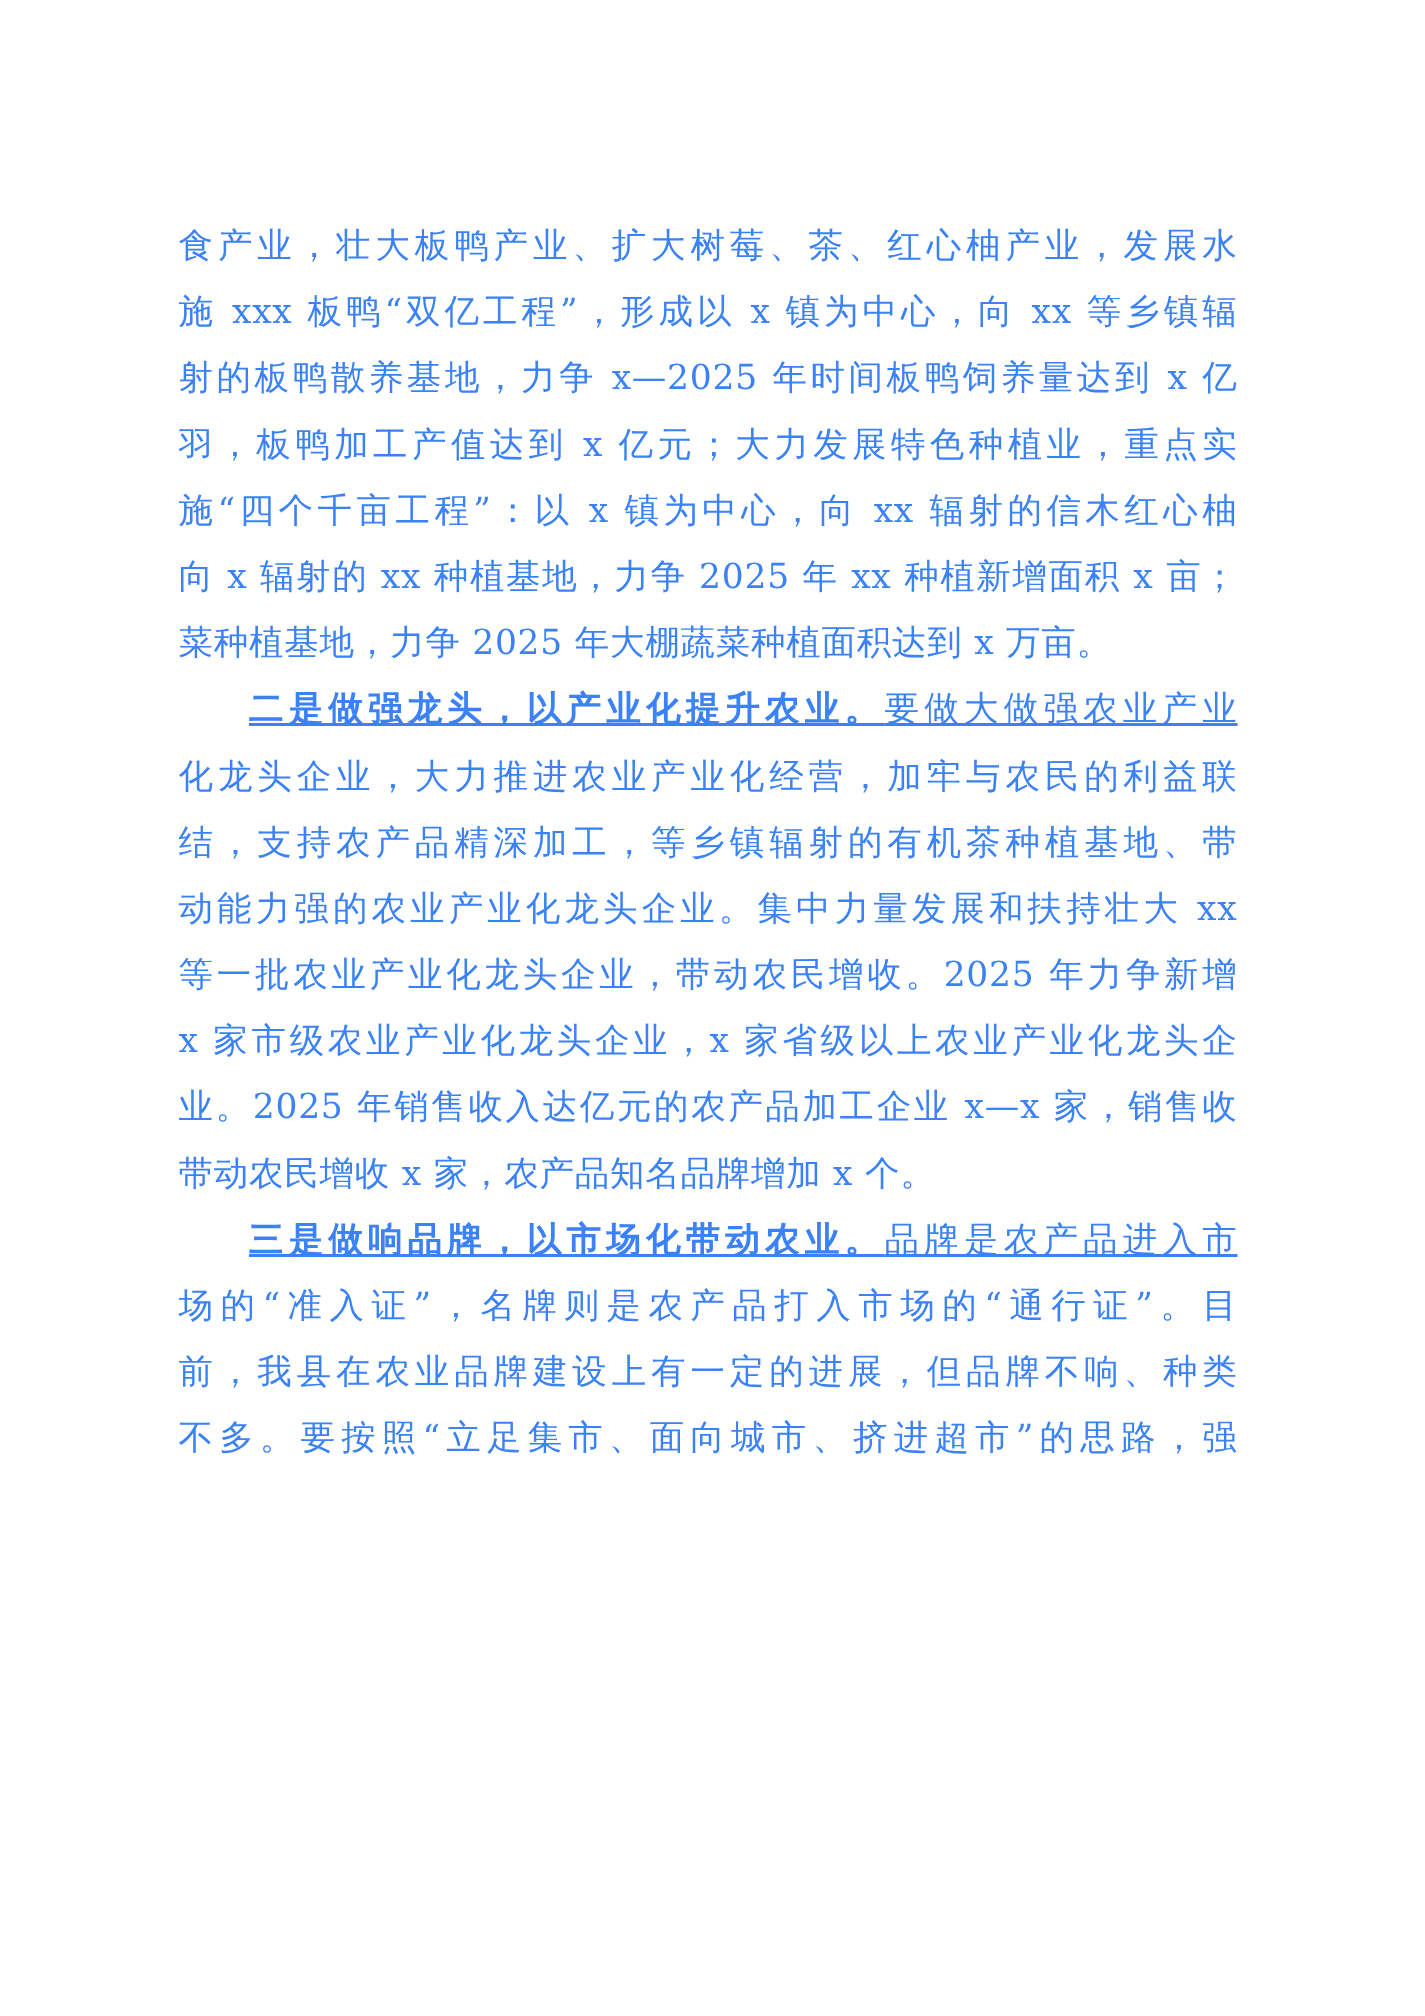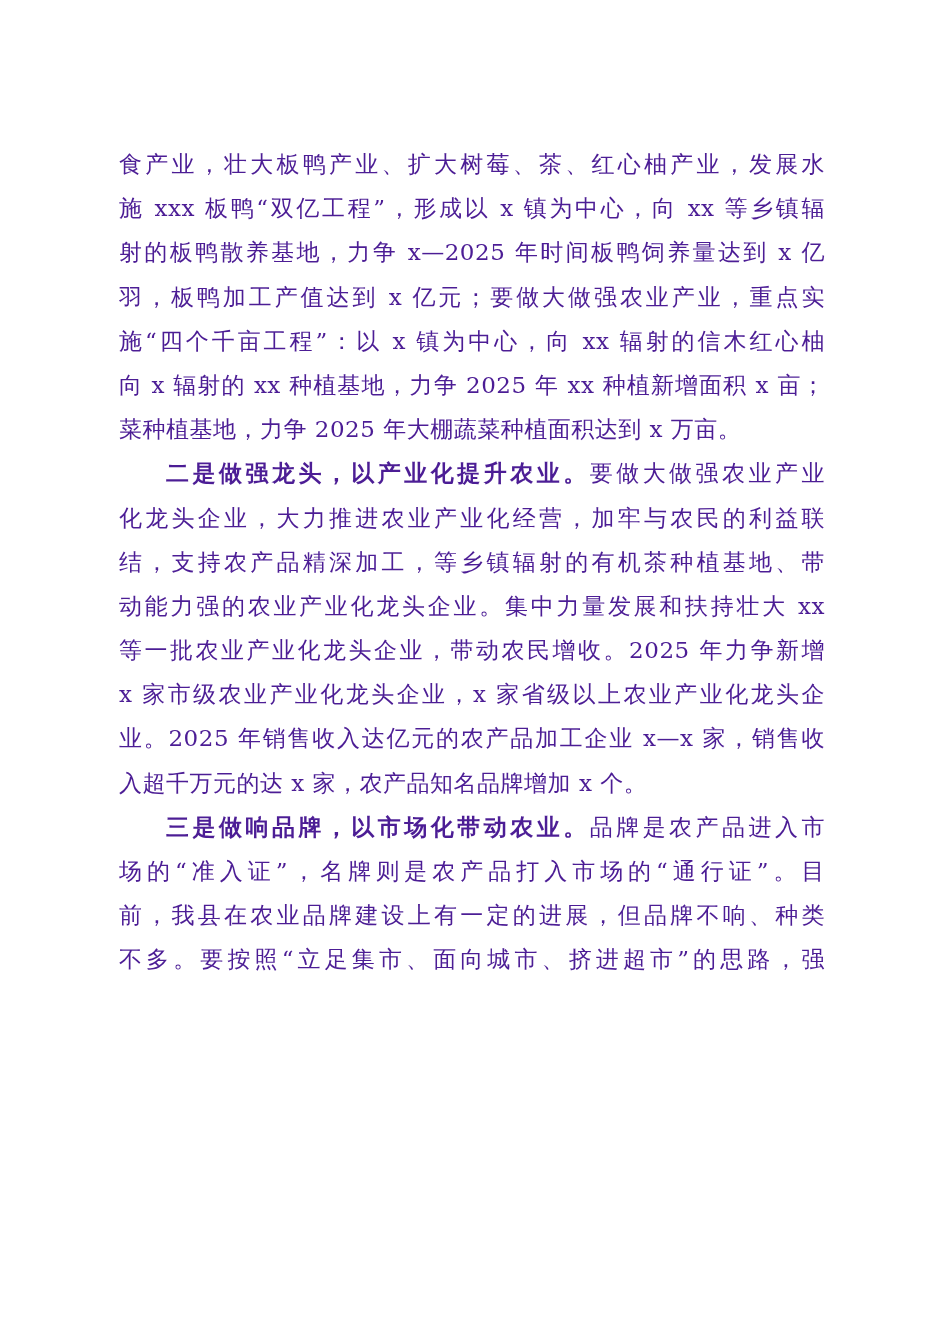--- a/index.html
+++ b/index.html
@@ -4,58 +4,58 @@
   <style>
     html, body { margin: 0; padding: 0; background: #ffffff; }
     body { width: 950px; height: 1344px; position: relative; overflow: hidden; }
     .page {
       position: absolute;
       left: 119px;
       top: 142px;
       width: 706px;
       font-family: "DejaVu Serif", "Liberation Serif", serif;
       font-size: 23px;
-      color: #4c1d95;
+      color: #3b82f6;
     }
     .line {
       height: 44.2px;
       line-height: 44.2px;
       white-space: nowrap;
       text-align: justify;
       text-align-last: justify;
       letter-spacing: 0.5px;
     }
     .line.last { text-align-last: left; }
-    .indent { padding-left: 47px; }
+    .indent { padding-left: 47px; text-decoration: underline; }
     .lead { font-weight: bold; }
   </style>
 </head>
 <body>
 
 <div class="page">
 
   <div class="paragraph">
     <div class="line">食产业，壮大板鸭产业、扩大树莓、茶、红心柚产业，发展水</div>
     <div class="line">施 xxx 板鸭“双亿工程”，形成以 x 镇为中心，向 xx 等乡镇辐</div>
     <div class="line">射的板鸭散养基地，力争 x—2025 年时间板鸭饲养量达到 x 亿</div>
-    <div class="line">羽，板鸭加工产值达到 x 亿元；要做大做强农业产业，重点实</div>
+    <div class="line">羽，板鸭加工产值达到 x 亿元；大力发展特色种植业，重点实</div>
     <div class="line">施“四个千亩工程”：以 x 镇为中心，向 xx 辐射的信木红心柚</div>
     <div class="line">向 x 辐射的 xx 种植基地，力争 2025 年 xx 种植新增面积 x 亩；</div>
     <div class="line last">菜种植基地，力争 2025 年大棚蔬菜种植面积达到 x 万亩。</div>
   </div>
 
   <div class="paragraph">
     <div class="line indent"><span class="lead">二是做强龙头，以产业化提升农业。</span><span>要做大做强农业产业</span></div>
     <div class="line">化龙头企业，大力推进农业产业化经营，加牢与农民的利益联</div>
     <div class="line">结，支持农产品精深加工，等乡镇辐射的有机茶种植基地、带</div>
     <div class="line">动能力强的农业产业化龙头企业。集中力量发展和扶持壮大 xx</div>
     <div class="line">等一批农业产业化龙头企业，带动农民增收。2025 年力争新增</div>
     <div class="line">x 家市级农业产业化龙头企业，x 家省级以上农业产业化龙头企</div>
     <div class="line">业。2025 年销售收入达亿元的农产品加工企业 x—x 家，销售收</div>
-    <div class="line last">入超千万元的达 x 家，农产品知名品牌增加 x 个。</div>
+    <div class="line last">带动农民增收 x 家，农产品知名品牌增加 x 个。</div>
   </div>
 
   <div class="paragraph">
     <div class="line indent"><span class="lead">三是做响品牌，以市场化带动农业。</span><span>品牌是农产品进入市</span></div>
     <div class="line">场的“准入证”，名牌则是农产品打入市场的“通行证”。目</div>
     <div class="line">前，我县在农业品牌建设上有一定的进展，但品牌不响、种类</div>
     <div class="line">不多。要按照“立足集市、面向城市、挤进超市”的思路，强</div>
   </div>
 
 </div>

